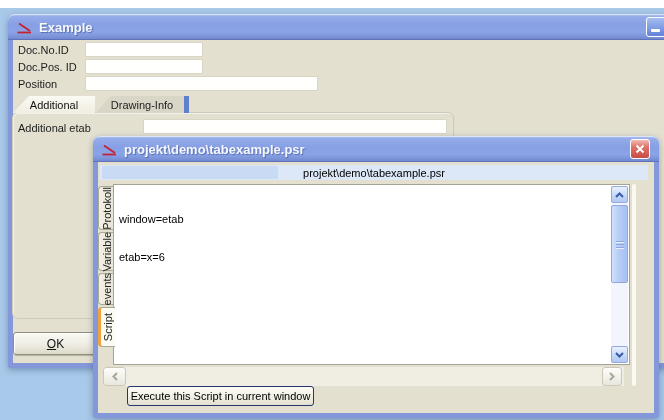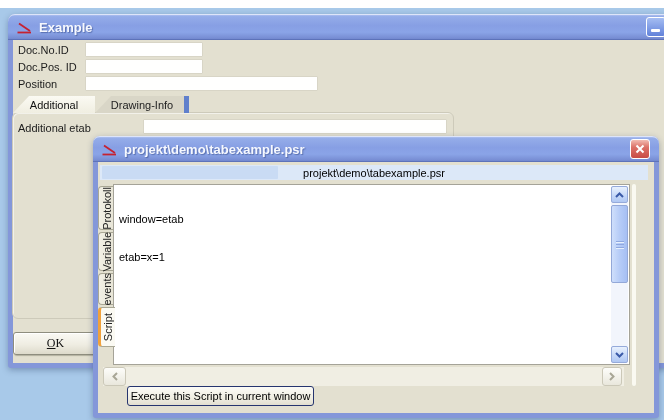--- a/index.html
+++ b/index.html
@@ -41,21 +41,21 @@
 
   .content-panel { position:absolute; left:-1px; top:72px; width:442px; height:207px;
       border:1px solid #CDCABA; border-radius:6px;
       box-shadow:inset 1px 1px 0 rgba(255,255,255,.55); }
 
   .ok-btn { position:absolute; left:0; top:292px; width:85px; height:23px;
       border:1px solid #8E8D7E; border-radius:3px;
       background:linear-gradient(180deg,#FAF9F4 0%,#EFEDE2 55%,#DDDACB 100%);
       box-shadow:inset 1px 1px 0 #fff, 1px 1px 1px rgba(90,90,70,.35);
       font-size:12px; color:#111; cursor:pointer; }
-  .ok-btn .ok-label { display:block; width:100%; text-align:center;font-family:Liberation Serif, serif; }
+  .ok-btn .ok-label { display:block; width:100%; text-align:center; }
   .ok-btn .ok-label::first-letter { text-decoration:underline; }
 
   
   #fg-window { left:93px; top:128px; width:566px; height:282px; }
 
   .infobar { position:absolute; left:2px; top:3px; width:548px; height:15px; background:#DCE8F8;
       display:flex; align-items:center; justify-content:center; color:#000; }
   .infobar .inner-box { position:absolute; left:2px; top:1px; width:176px; height:13px;
       background:#C9DBF4; border-radius:1px; }
   .infobar .info-text { position:relative; z-index:1; }
@@ -176,21 +176,21 @@
       </div>
       <div class="side-tab active" style="top:145px; height:40px;">
         <span>Script</span>
       </div>
 
       <div class="panel-highlight"></div>
 
       <div class="script-area">
         <div class="script-lines">
           <div>window=etab</div>
-          <div>etab=x=1</div>
+          <div>etab=x=6</div>
           
           
           
           
           
           
           
           
           
           

